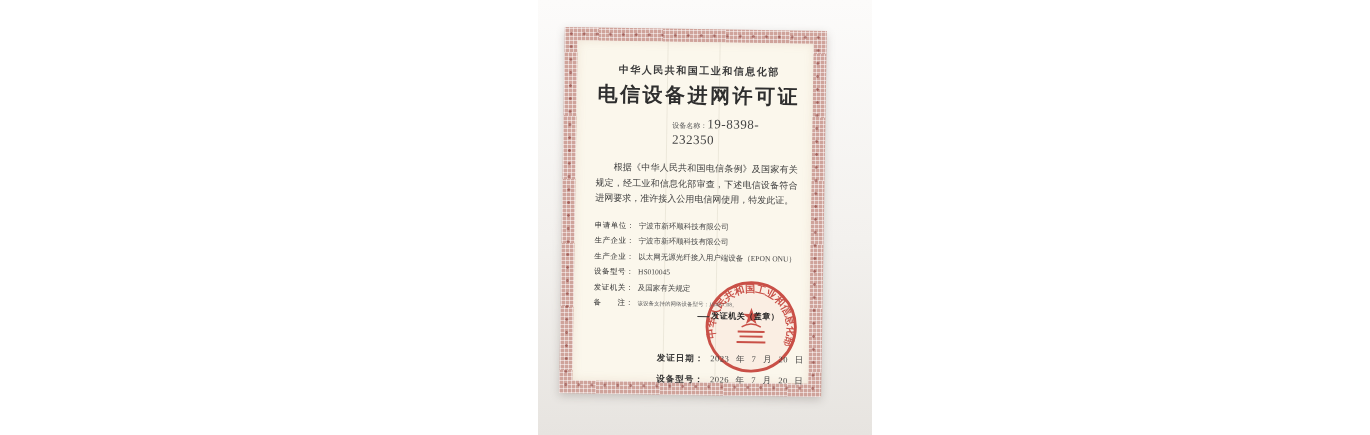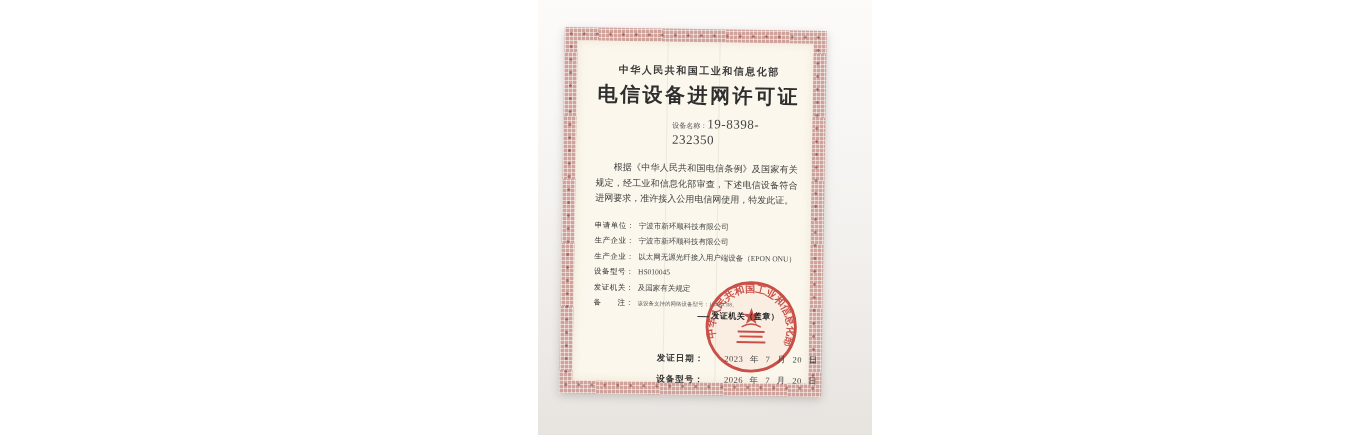--- a/index.html
+++ b/index.html
@@ -37,21 +37,21 @@
   .frow.remark .val{font-size:5.5px;color:#666;}
   
   .seal{position:absolute;left:130px;top:236px;width:96px;height:96px;z-index:1;opacity:.92;}
   .seal-caption{position:absolute;left:96px;top:268px;width:138px;z-index:3;
                 font-size:8px;font-weight:bold;color:#222;text-align:center;letter-spacing:.5px;}
   .seal-caption .dash{display:inline-block;width:12px;height:1px;background:#333;
                 vertical-align:middle;margin-right:2px;}
   
   .dates{position:absolute;left:84px;top:306px;z-index:3;}
   .drow{line-height:21px;font-size:8.5px;white-space:nowrap;}
-  .drow .dlbl{font-weight:bold;letter-spacing:1px;color:#333;margin-right:18px;}
+  .drow .dlbl{font-weight:bold;letter-spacing:1px;color:#333;margin-right:4px;}
   .drow .dval{color:#3d3d3d;word-spacing:4px;letter-spacing:.5px;}
 </style>
 </head>
 <body>
 
 <div class="canvas">
   <div class="backdrop"></div>
 
   <div class="cert">
     <div class="paper">

